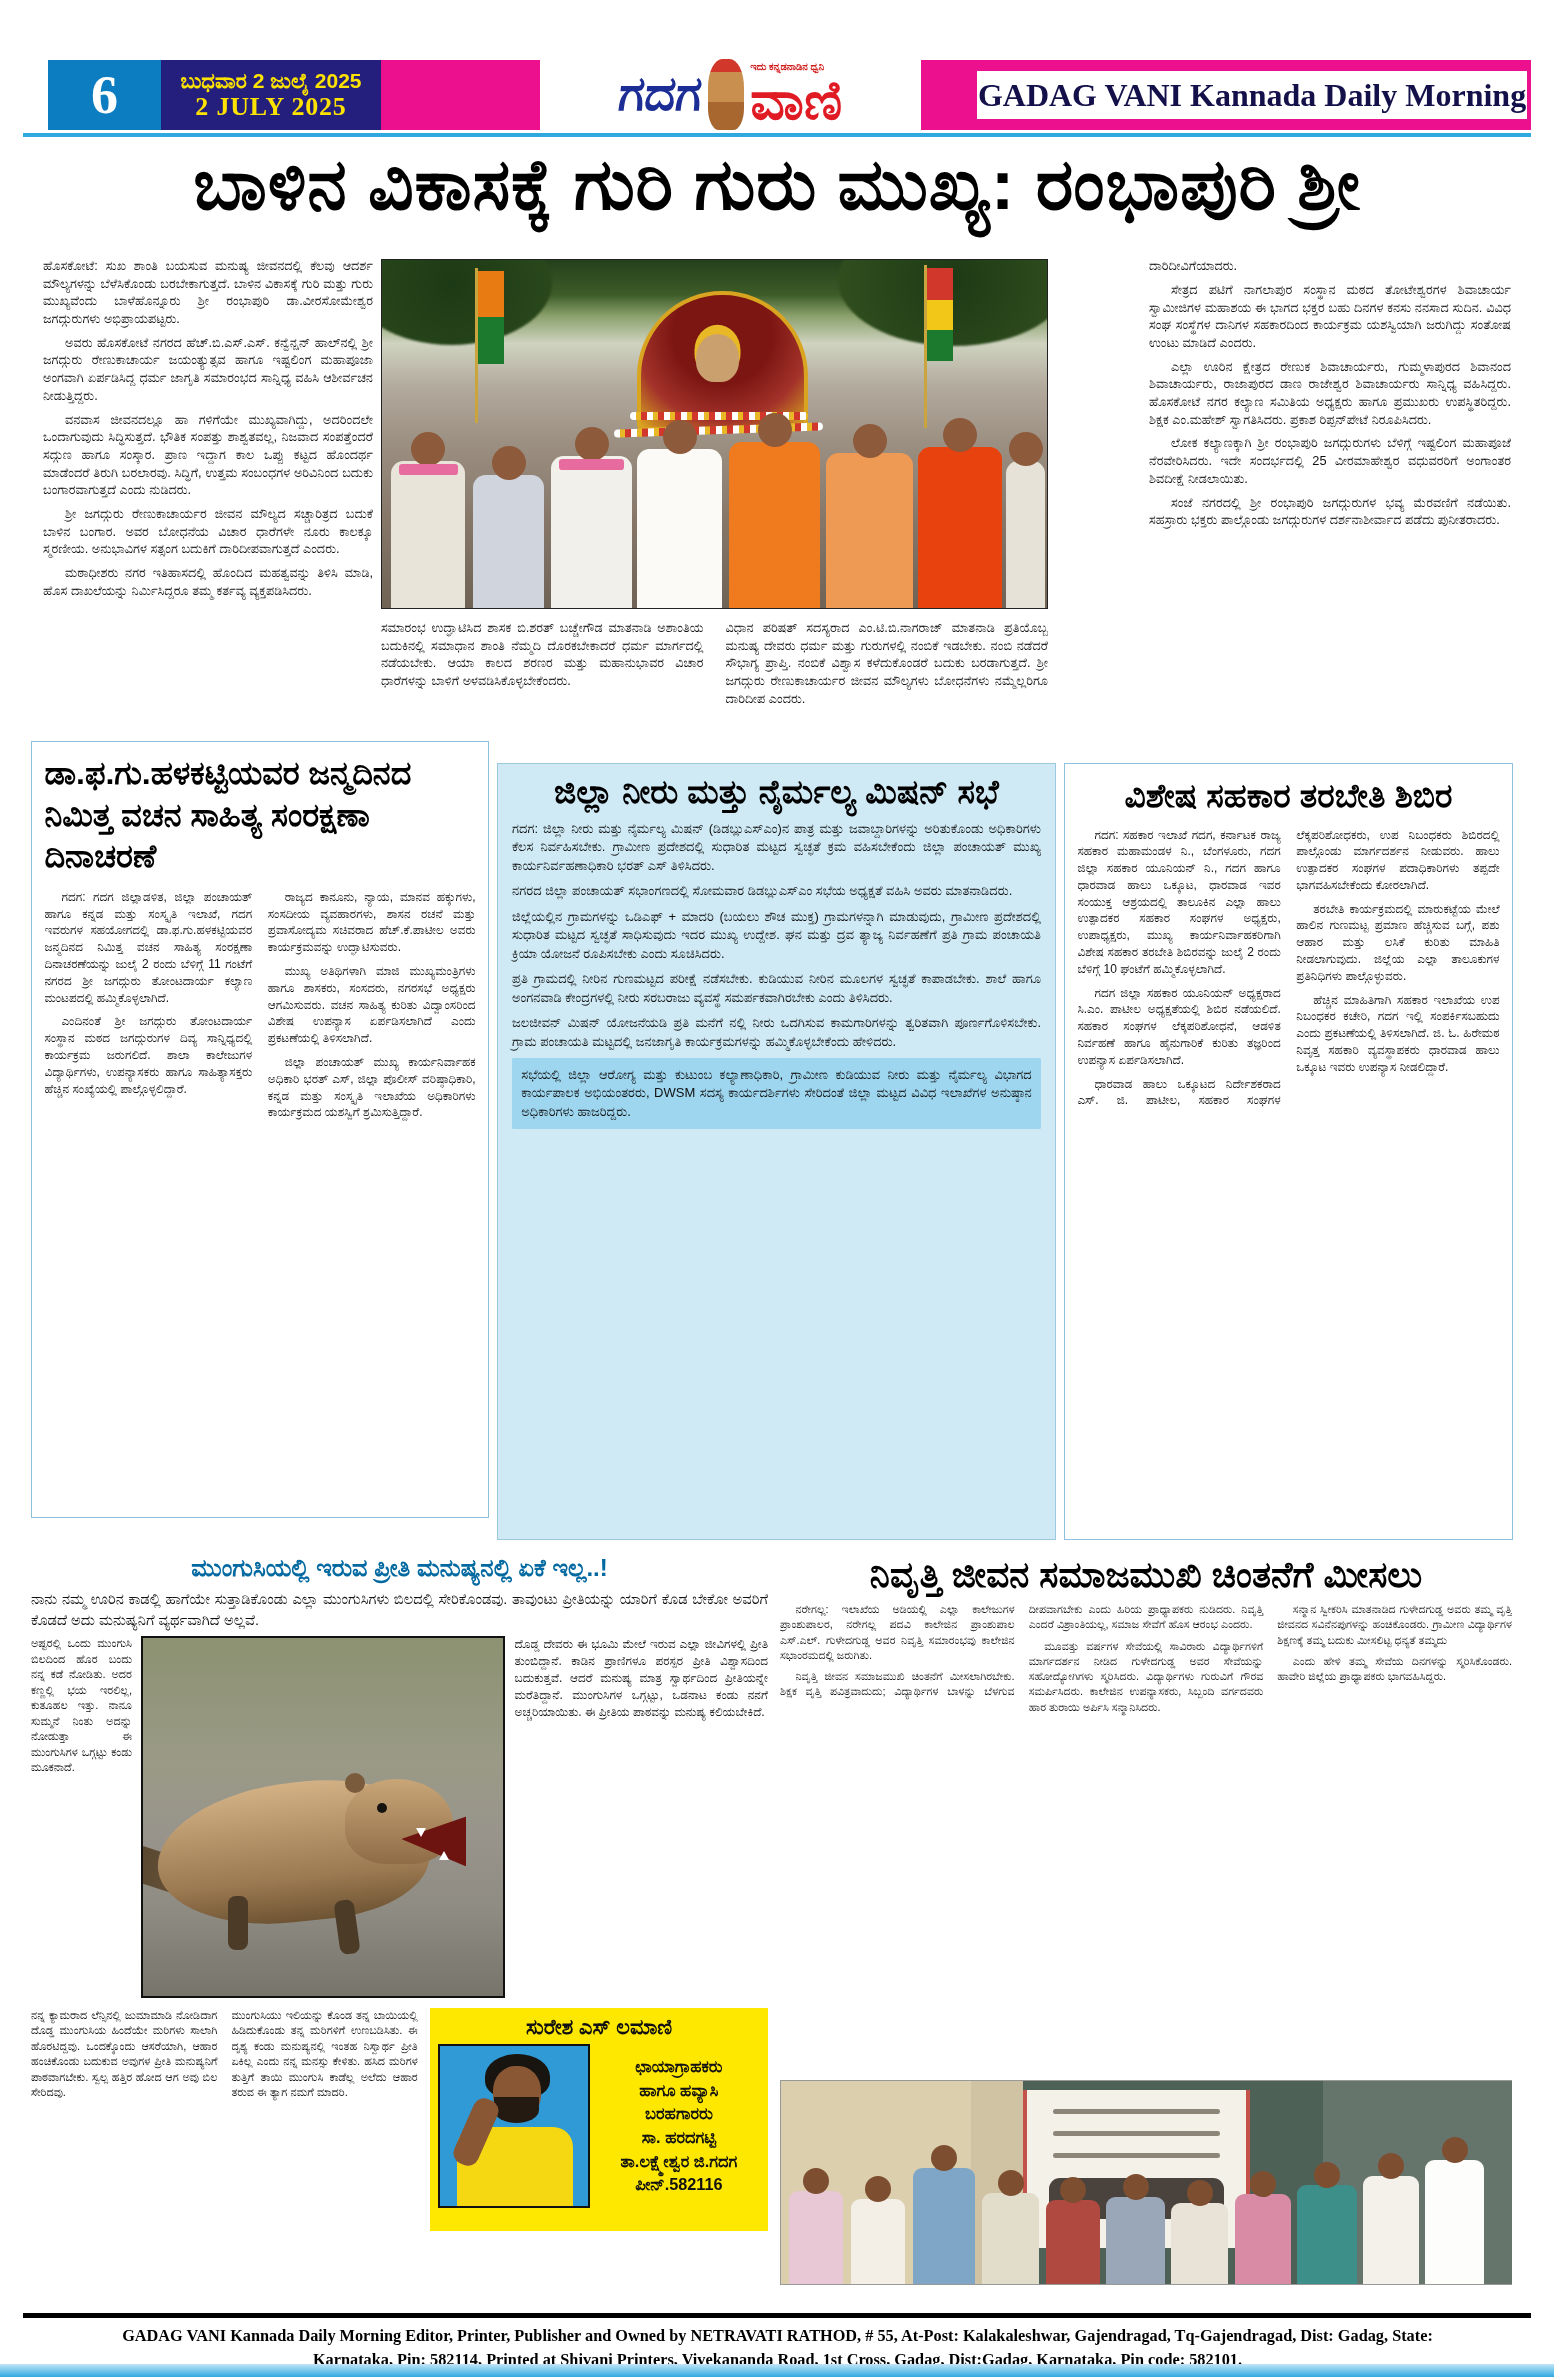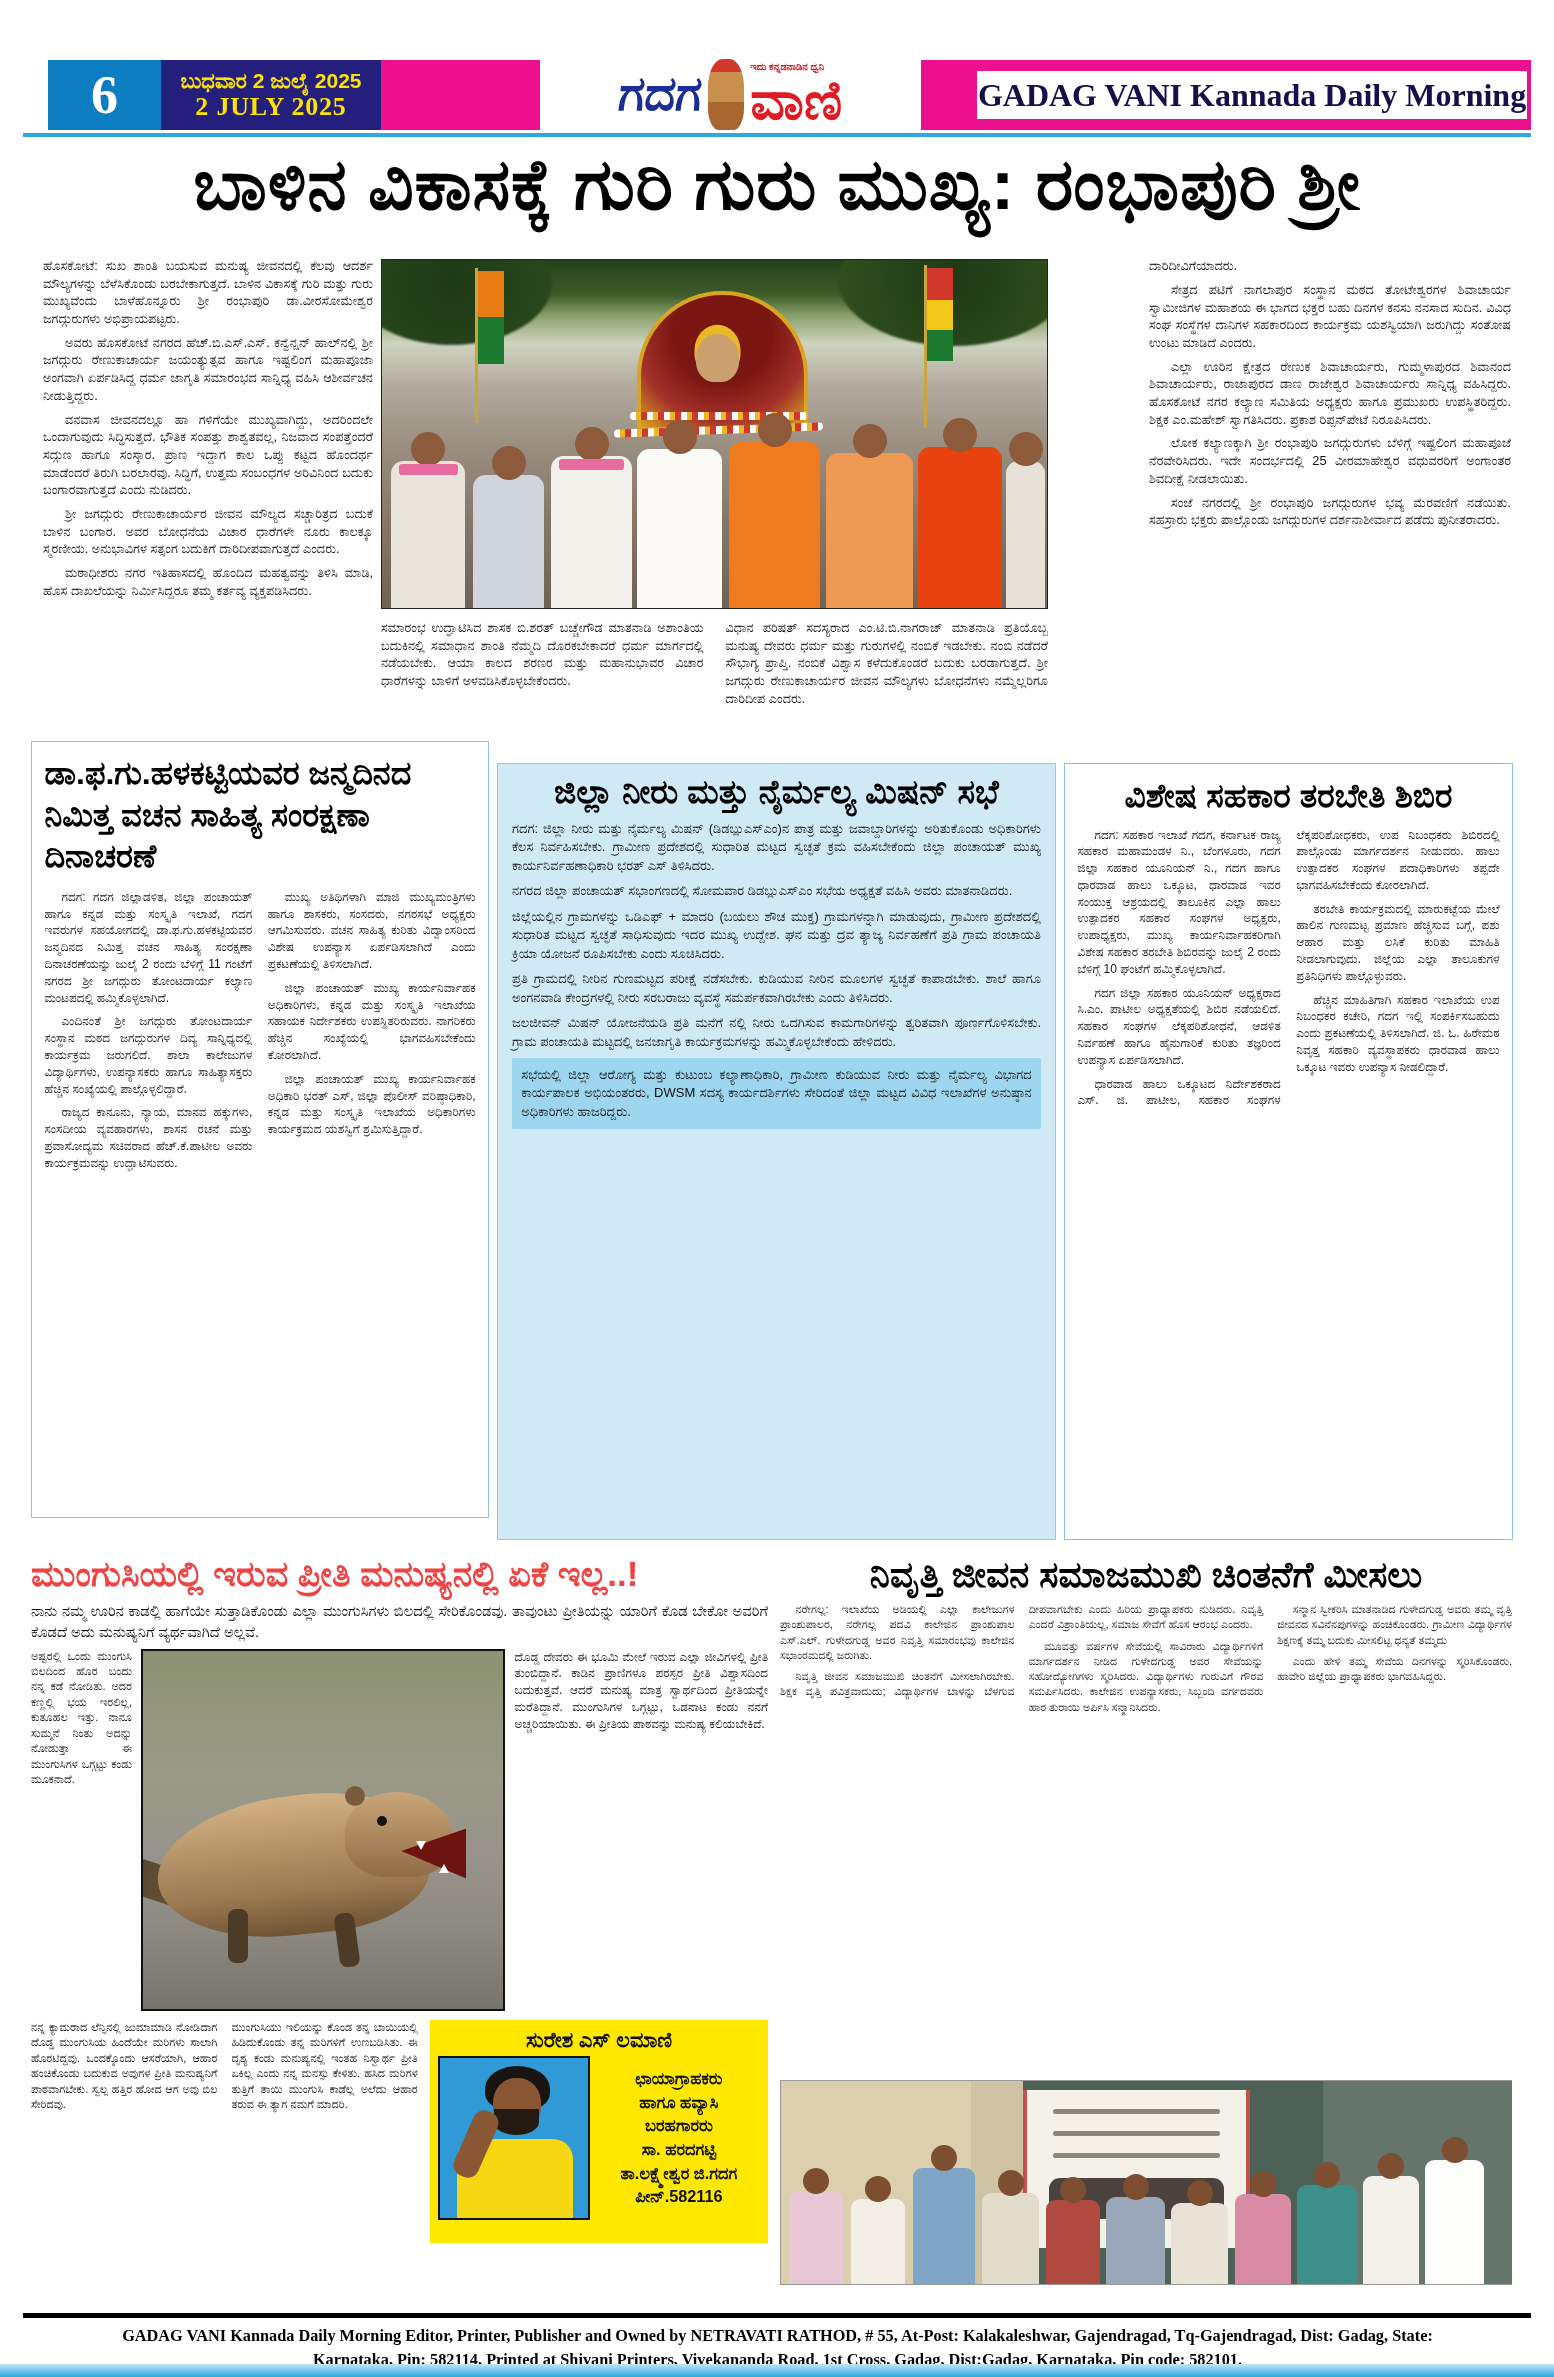--- a/index.html
+++ b/index.html
@@ -51,21 +51,21 @@
   .boxB{left:497px;top:763px;width:559px;height:777px;background:#cfeaf5;border:0.8px solid #9cc8de;box-sizing:border-box;padding:9.3px 14px;overflow:hidden;}
   .boxB h2{margin:0 0 7.7px 0;text-align:center;font-size:33px;font-weight:bold;color:#000;}
   .boxB p{font-size:13px;line-height:1.42;text-align:justify;margin:0 0 7px 0;}
   .boxB .hl{background:#9ed6ef;padding:7.7px 9.3px;border-radius:1.5px;}
   .boxC{left:1064px;top:763px;width:449px;height:777px;border:1.5px solid #8fc0dd;box-sizing:border-box;padding:11px 12.4px;overflow:hidden;}
   .boxC h2{margin:1.5px 0 11px 0;text-align:center;font-size:33px;font-weight:bold;color:#000;}
   .boxC .bd{column-count:2;column-gap:15.5px;}
   .boxC .bd p{font-size:12px;line-height:1.4;text-align:justify;margin:0 0 7px 0;text-indent:17px;}
   
   .artMongo{left:31px;top:1555px;width:737px;height:735px;overflow:hidden;}
-  .pinkHead{margin:0;font-size:35px;font-weight:bold;color:#ef4444;line-height:1.1;}
+  .pinkHead{margin:0;text-align:center;font-size:24px;font-weight:bold;color:#0369a1;line-height:1.1;}
   .mintro{font-size:14.7px;line-height:1.4;margin:7.7px 0 6.2px 0;text-align:justify;}
   .mrow1{display:flex;gap:9.3px;}
   .mcol-n{width:101px;font-size:11.2px;line-height:1.38;text-align:justify;}
   .photoMongoose{width:364px;height:362px;border:2.3px solid #111;box-sizing:border-box;position:relative;overflow:hidden;flex:0 0 auto;
      background:linear-gradient(180deg,#8d9272 0%,#9a9a86 35%,#98948c 55%,#8f8c84 75%,#77746c 100%);}
   .mbody{position:absolute;left:14px;bottom:74px;width:271px;height:139px;background:linear-gradient(180deg,#d3b185,#9a7850 70%,#6e5434);border-radius:55% 45% 40% 50%;transform:rotate(-6deg);}
   .mhead{position:absolute;right:50px;bottom:132px;width:108px;height:85px;background:linear-gradient(180deg,#c9a678,#8f6c46);border-radius:55% 60% 45% 45%;}
   .mear{position:absolute;right:138px;bottom:203px;width:20px;height:20px;background:#7a5c3c;border-radius:50%;}
   .meye{position:absolute;right:116px;bottom:183px;width:10px;height:10px;background:#161210;border-radius:50%;}
   .mmouth{position:absolute;right:37px;bottom:130px;width:65px;height:50px;background:#6d1410;clip-path:polygon(0 45%,100% 0,100% 100%);}
@@ -191,21 +191,20 @@
     <p class="body-p">ಸಂಜೆ ನಗರದಲ್ಲಿ ಶ್ರೀ ರಂಭಾಪುರಿ ಜಗದ್ಗುರುಗಳ ಭವ್ಯ ಮೆರವಣಿಗೆ ನಡೆಯಿತು. ಸಹಸ್ರಾರು ಭಕ್ತರು ಪಾಲ್ಗೊಂಡು ಜಗದ್ಗುರುಗಳ ದರ್ಶನಾಶೀರ್ವಾದ ಪಡೆದು ಪುನೀತರಾದರು.</p>
   </div>
 
   <div class="abs boxA">
     <h2>ಡಾ.ಫ.ಗು.ಹಳಕಟ್ಟಿಯವರ ಜನ್ಮದಿನದ ನಿಮಿತ್ತ ವಚನ ಸಾಹಿತ್ಯ ಸಂರಕ್ಷಣಾ ದಿನಾಚರಣೆ</h2>
     <div class="bd">
       <p>ಗದಗ: ಗದಗ ಜಿಲ್ಲಾಡಳಿತ, ಜಿಲ್ಲಾ ಪಂಚಾಯತ್ ಹಾಗೂ ಕನ್ನಡ ಮತ್ತು ಸಂಸ್ಕೃತಿ ಇಲಾಖೆ, ಗದಗ ಇವರುಗಳ ಸಹಯೋಗದಲ್ಲಿ ಡಾ.ಫ.ಗು.ಹಳಕಟ್ಟಿಯವರ ಜನ್ಮದಿನದ ನಿಮಿತ್ತ ವಚನ ಸಾಹಿತ್ಯ ಸಂರಕ್ಷಣಾ ದಿನಾಚರಣೆಯನ್ನು ಜುಲೈ 2 ರಂದು ಬೆಳಿಗ್ಗೆ 11 ಗಂಟೆಗೆ ನಗರದ ಶ್ರೀ ಜಗದ್ಗುರು ತೋಂಟದಾರ್ಯ ಕಲ್ಯಾಣ ಮಂಟಪದಲ್ಲಿ ಹಮ್ಮಿಕೊಳ್ಳಲಾಗಿದೆ.</p>
       <p>ಎಂದಿನಂತೆ ಶ್ರೀ ಜಗದ್ಗುರು ತೋಂಟದಾರ್ಯ ಸಂಸ್ಥಾನ ಮಠದ ಜಗದ್ಗುರುಗಳ ದಿವ್ಯ ಸಾನ್ನಿಧ್ಯದಲ್ಲಿ ಕಾರ್ಯಕ್ರಮ ಜರುಗಲಿದೆ. ಶಾಲಾ ಕಾಲೇಜುಗಳ ವಿದ್ಯಾರ್ಥಿಗಳು, ಉಪನ್ಯಾಸಕರು ಹಾಗೂ ಸಾಹಿತ್ಯಾಸಕ್ತರು ಹೆಚ್ಚಿನ ಸಂಖ್ಯೆಯಲ್ಲಿ ಪಾಲ್ಗೊಳ್ಳಲಿದ್ದಾರೆ.</p>
       <p>ರಾಜ್ಯದ ಕಾನೂನು, ನ್ಯಾಯ, ಮಾನವ ಹಕ್ಕುಗಳು, ಸಂಸದೀಯ ವ್ಯವಹಾರಗಳು, ಶಾಸನ ರಚನೆ ಮತ್ತು ಪ್ರವಾಸೋದ್ಯಮ ಸಚಿವರಾದ ಹೆಚ್.ಕೆ.ಪಾಟೀಲ ಅವರು ಕಾರ್ಯಕ್ರಮವನ್ನು ಉದ್ಘಾಟಿಸುವರು.</p>
       <p>ಮುಖ್ಯ ಅತಿಥಿಗಳಾಗಿ ಮಾಜಿ ಮುಖ್ಯಮಂತ್ರಿಗಳು ಹಾಗೂ ಶಾಸಕರು, ಸಂಸದರು, ನಗರಸಭೆ ಅಧ್ಯಕ್ಷರು ಆಗಮಿಸುವರು. ವಚನ ಸಾಹಿತ್ಯ ಕುರಿತು ವಿದ್ವಾಂಸರಿಂದ ವಿಶೇಷ ಉಪನ್ಯಾಸ ಏರ್ಪಡಿಸಲಾಗಿದೆ ಎಂದು ಪ್ರಕಟಣೆಯಲ್ಲಿ ತಿಳಿಸಲಾಗಿದೆ.</p>
-      <p>ಜಿಲ್ಲಾ ಪಂಚಾಯತ್ ಮುಖ್ಯ ಕಾರ್ಯನಿರ್ವಾಹಕ ಅಧಿಕಾರಿಗಳು, ಕನ್ನಡ ಮತ್ತು ಸಂಸ್ಕೃತಿ ಇಲಾಖೆಯ ಸಹಾಯಕ ನಿರ್ದೇಶಕರು ಉಪಸ್ಥಿತರಿರುವರು. ನಾಗರಿಕರು ಹೆಚ್ಚಿನ ಸಂಖ್ಯೆಯಲ್ಲಿ ಭಾಗವಹಿಸಬೇಕೆಂದು ಕೋರಲಾಗಿದೆ.</p>
       <p>ಜಿಲ್ಲಾ ಪಂಚಾಯತ್ ಮುಖ್ಯ ಕಾರ್ಯನಿರ್ವಾಹಕ ಅಧಿಕಾರಿ ಭರತ್ ಎಸ್, ಜಿಲ್ಲಾ ಪೊಲೀಸ್ ವರಿಷ್ಠಾಧಿಕಾರಿ, ಕನ್ನಡ ಮತ್ತು ಸಂಸ್ಕೃತಿ ಇಲಾಖೆಯ ಅಧಿಕಾರಿಗಳು ಕಾರ್ಯಕ್ರಮದ ಯಶಸ್ವಿಗೆ ಶ್ರಮಿಸುತ್ತಿದ್ದಾರೆ.</p>
     </div>
   </div>
 
   <div class="abs boxB">
     <h2>ಜಿಲ್ಲಾ ನೀರು ಮತ್ತು ನೈರ್ಮಲ್ಯ ಮಿಷನ್ ಸಭೆ</h2>
     <p>ಗದಗ: ಜಿಲ್ಲಾ ನೀರು ಮತ್ತು ನೈರ್ಮಲ್ಯ ಮಿಷನ್ (ಡಿಡಬ್ಲುಎಸ್ಎಂ)ನ ಪಾತ್ರ ಮತ್ತು ಜವಾಬ್ದಾರಿಗಳನ್ನು ಅರಿತುಕೊಂಡು ಅಧಿಕಾರಿಗಳು ಕೆಲಸ ನಿರ್ವಹಿಸಬೇಕು. ಗ್ರಾಮೀಣ ಪ್ರದೇಶದಲ್ಲಿ ಸುಧಾರಿತ ಮಟ್ಟದ ಸ್ವಚ್ಛತೆ ಕ್ರಮ ವಹಿಸಬೇಕೆಂದು ಜಿಲ್ಲಾ ಪಂಚಾಯತ್ ಮುಖ್ಯ ಕಾರ್ಯನಿರ್ವಹಣಾಧಿಕಾರಿ ಭರತ್ ಎಸ್ ತಿಳಿಸಿದರು.</p>
     <p>ನಗರದ ಜಿಲ್ಲಾ ಪಂಚಾಯತ್ ಸಭಾಂಗಣದಲ್ಲಿ ಸೋಮವಾರ ಡಿಡಬ್ಲುಎಸ್ಎಂ ಸಭೆಯ ಅಧ್ಯಕ್ಷತೆ ವಹಿಸಿ ಅವರು ಮಾತನಾಡಿದರು.</p>
     <p>ಜಿಲ್ಲೆಯಲ್ಲಿನ ಗ್ರಾಮಗಳನ್ನು ಒಡಿಎಫ್ + ಮಾದರಿ (ಬಯಲು ಶೌಚ ಮುಕ್ತ) ಗ್ರಾಮಗಳನ್ನಾಗಿ ಮಾಡುವುದು, ಗ್ರಾಮೀಣ ಪ್ರದೇಶದಲ್ಲಿ ಸುಧಾರಿತ ಮಟ್ಟದ ಸ್ವಚ್ಛತೆ ಸಾಧಿಸುವುದು ಇದರ ಮುಖ್ಯ ಉದ್ದೇಶ. ಘನ ಮತ್ತು ದ್ರವ ತ್ಯಾಜ್ಯ ನಿರ್ವಹಣೆಗೆ ಪ್ರತಿ ಗ್ರಾಮ ಪಂಚಾಯತಿ ಕ್ರಿಯಾ ಯೋಜನೆ ರೂಪಿಸಬೇಕು ಎಂದು ಸೂಚಿಸಿದರು.</p>
     <p>ಪ್ರತಿ ಗ್ರಾಮದಲ್ಲಿ ನೀರಿನ ಗುಣಮಟ್ಟದ ಪರೀಕ್ಷೆ ನಡೆಸಬೇಕು. ಕುಡಿಯುವ ನೀರಿನ ಮೂಲಗಳ ಸ್ವಚ್ಛತೆ ಕಾಪಾಡಬೇಕು. ಶಾಲೆ ಹಾಗೂ ಅಂಗನವಾಡಿ ಕೇಂದ್ರಗಳಲ್ಲಿ ನೀರು ಸರಬರಾಜು ವ್ಯವಸ್ಥೆ ಸಮರ್ಪಕವಾಗಿರಬೇಕು ಎಂದು ತಿಳಿಸಿದರು.</p>

